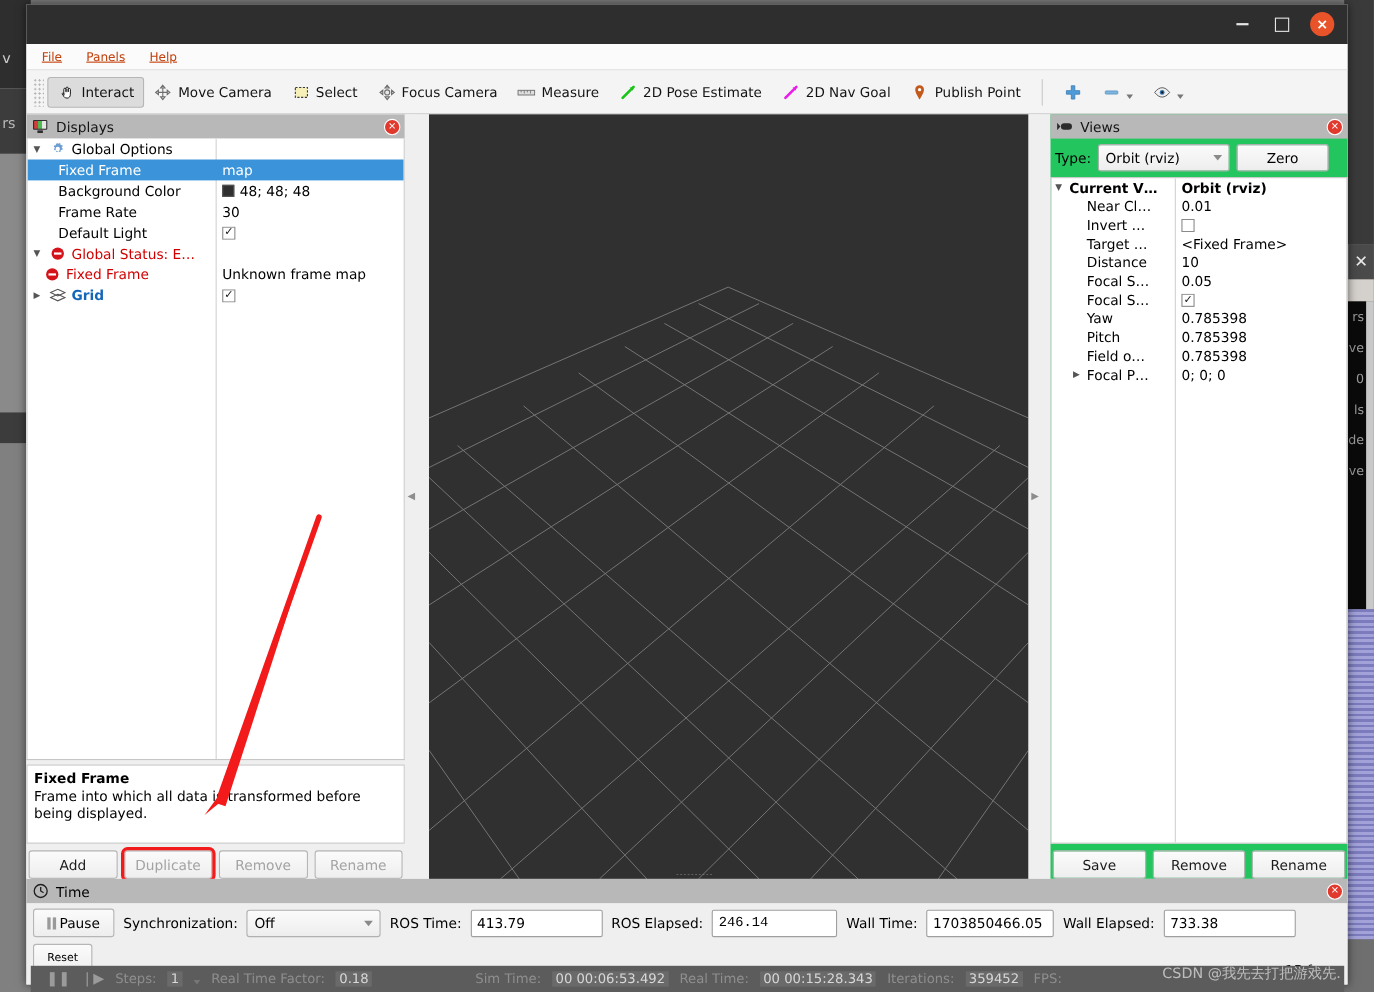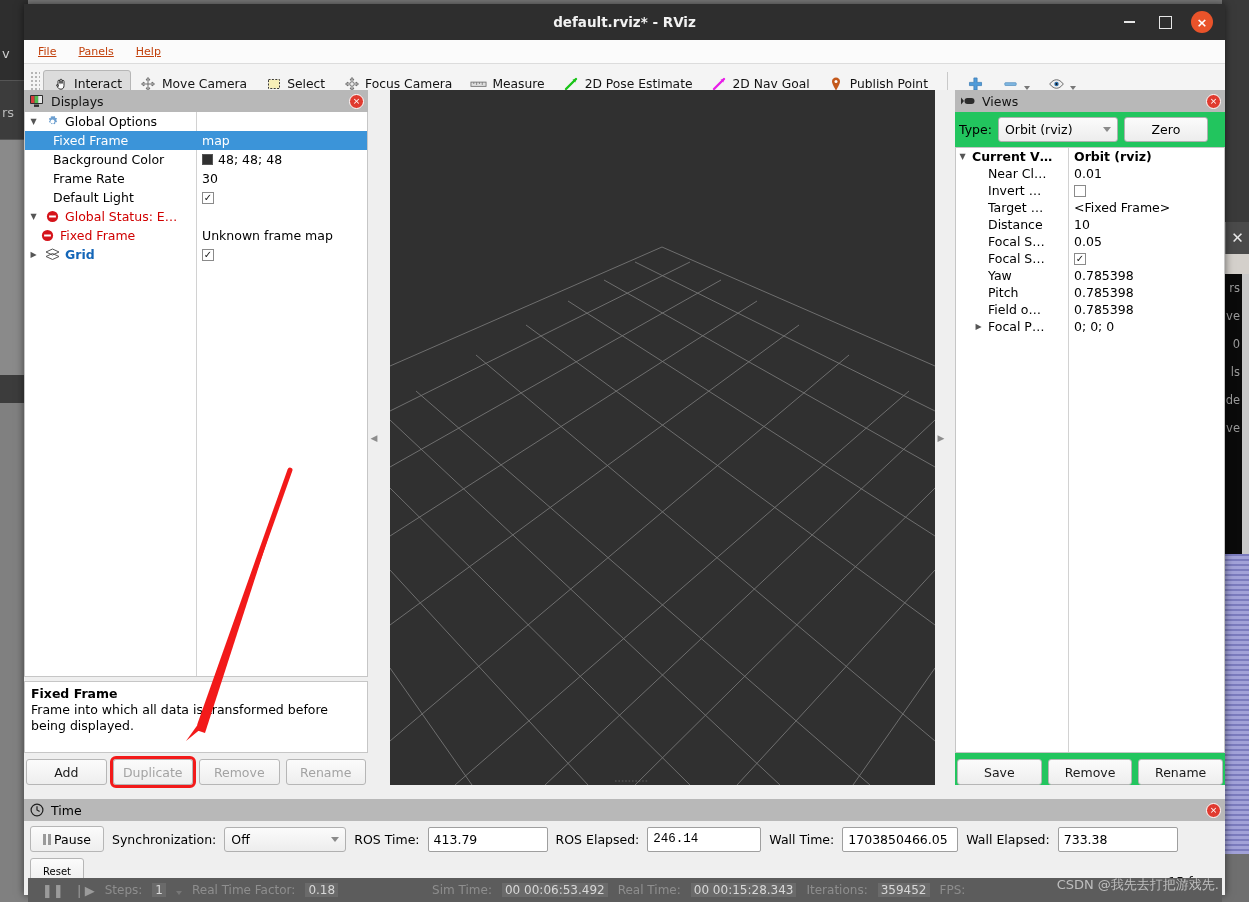--- a/index.html
+++ b/index.html
@@ -54,21 +54,21 @@
       background-image: radial-gradient(#b5b5b5 38%, transparent 40%);
       background-size:4px 4px; }
   .tb-btn { display:flex; align-items:center; gap:5px; height:28px; padding:0 8px; font-size:12.3px; color:#121212; white-space:nowrap; border:1px solid transparent; border-radius:3px; }
   .tb-btn.active { background:#dcdcdc; border:1px solid #b6b6b6; }
   .tb-sep { width:1px; height:24px; background:#c9c9c9; margin:0 10px; }
   .ic { width:17px; height:17px; flex:0 0 auto; display:flex; align-items:center; justify-content:center; }
   .ic svg { display:block; }
   .small-caret { width:0;height:0;border-left:3.5px solid transparent;border-right:3.5px solid transparent;border-top:4px solid #777; margin-top:9px; }
 
   
-  .body { position:absolute; left:0; top:86px; width:1201px; height:695px; background:#efefef; }
+  .body { position:absolute; left:0; top:100px; width:1201px; height:695px; background:#efefef; }
 
   
   .panel-title { height:22px; background:#b8b8b8; display:flex; align-items:center; padding:0 4px; gap:6px; }
   .panel-title .pt-label { font-size:12.5px; color:#131313; }
   .pt-close { margin-left:auto; width:15px; height:15px; border-radius:50%; background:#e03a2f; color:#fff; font-size:9px; display:flex; align-items:center; justify-content:center; border:1px solid #fff; }
 
   
   .displays { position:absolute; left:0; top:0; width:344px; height:695px; background:#efefef; display:flex; flex-direction:column; }
   .tree { flex:1; background:#fff; border:1px solid #c6c6c6; border-top:none; overflow:hidden; position:relative; }
   .tree-col-divider { position:absolute; left:171px; top:0; bottom:0; width:1px; background:#d2d2d2; }
@@ -159,21 +159,20 @@
     <div>de</div>
     <div>ve</div>
   </div>
   <div class="bg-right-scroll"></div>
   <div class="bg-right-blue"></div>
   <div class="bg-right-bottom"></div>
 
   <div class="win">
 
     <div class="titlebar">
-      <div class="title-text">default.rviz* - RViz</div>
       <div class="win-ctrls">
         <div class="wc min"></div>
         <div class="wc max"></div>
         <div class="wc close">×</div>
       </div>
     </div>
 
     <div class="menubar">
       <span><u>File</u></span>
       <span><u>Panels</u></span>

